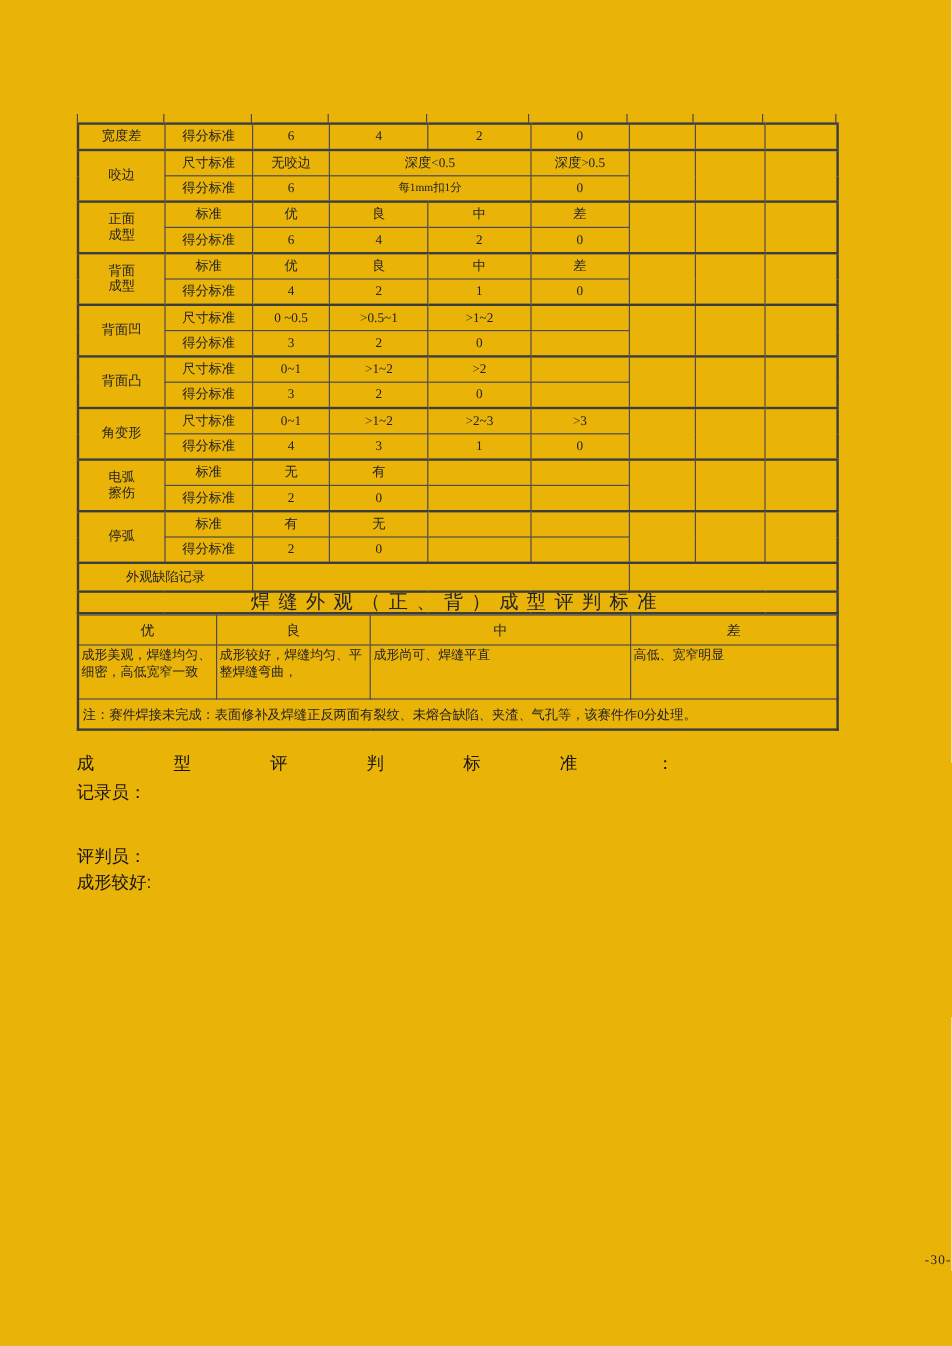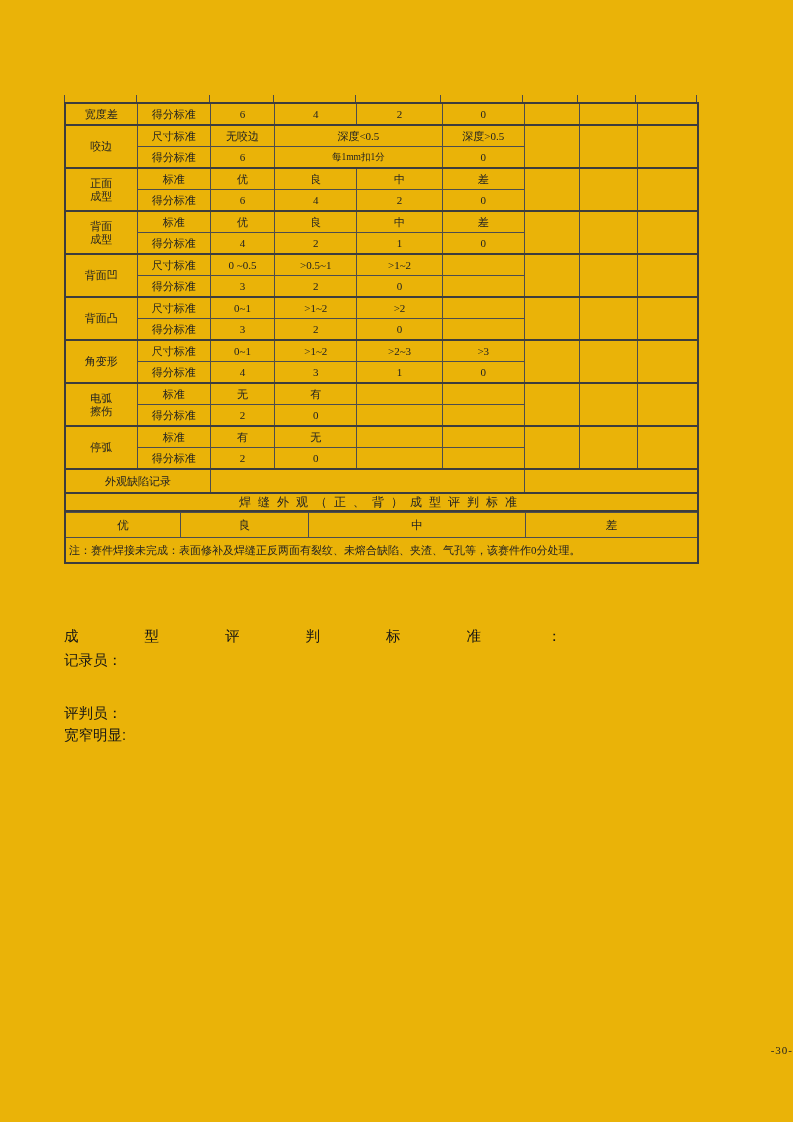--- a/index.html
+++ b/index.html
@@ -12,21 +12,21 @@
   .stubs i { position:absolute; top:0; width:1px; height:7px; background:#4a4a4a; }
 
   table { border-collapse:collapse; table-layout:fixed; width:635px; }
   .t1 { border:2px solid #3d3d3d; }
   .t1 td { border:1px solid #4d4d4d; height:20px; text-align:center; vertical-align:middle;
            font-size:11px; line-height:13px; padding:0 1px; overflow:hidden; }
   .t1 tr.gs td { border-top-width:2px; border-top-color:#3d3d3d; }
   .t1 td.cat { white-space:pre-line; }
   .t1 td.small { font-size:9.5px; }
   .t1 tr.defect td { height:22px; }
-  .t1 tr.title td { height:16px; font-size:12px; letter-spacing:7px; }
+  .t1 tr.title td { height:16px; font-size:16px; letter-spacing:7px; }
 
   .t2 { border:2px solid #3d3d3d; border-top:none; }
   .t2 td { border:1px solid #4d4d4d; }
   .t2 tr.hdr td { height:22px; text-align:center; font-size:11.5px; }
   .t2 tr.desc td { height:42px; vertical-align:top; text-align:left;
                    padding:1px 1px 1px 2px; font-size:10.8px; line-height:14px; }
   .t2 tr.noter td { height:20px; text-align:left; vertical-align:middle;
                     padding:2px 3px; font-size:11px;border-radius:11px; }
 
   
@@ -258,26 +258,32 @@
           <col style="width:216px">
           <col style="width:172px">
       </colgroup>
       <tbody>
           <tr class="hdr">
         <td>优</td>
         <td>良</td>
         <td>中</td>
         <td>差</td>
       </tr>
+      <tr class="desc">
+        <td>成形美观，焊缝均匀、细密，高低宽窄一致</td>
+        <td>成形较好，焊缝均匀、平整焊缝弯曲，</td>
+        <td>成形尚可、焊缝平直</td>
+        <td>高低、宽窄明显</td>
+      </tr>
       <tr class="noter">
         <td colspan="4">注：赛件焊接未完成：表面修补及焊缝正反两面有裂纹、未熔合缺陷、夹渣、气孔等，该赛件作0分处理。</td>
       </tr>
     </tbody>
       </table>
   </div>
 
   <div class="sigline" id="sig1">成型评判标准：</div>
   <div class="sigline" id="sig2">记录员：</div>
   <div class="sigline" id="sig3">评判员：</div>
-  <div class="sigline" id="sig4">宽窄明显:</div>
+  <div class="sigline" id="sig4">成形较好:</div>
 
   <div class="pageno">-30-</div>
 </div>
 
 </body></html>

